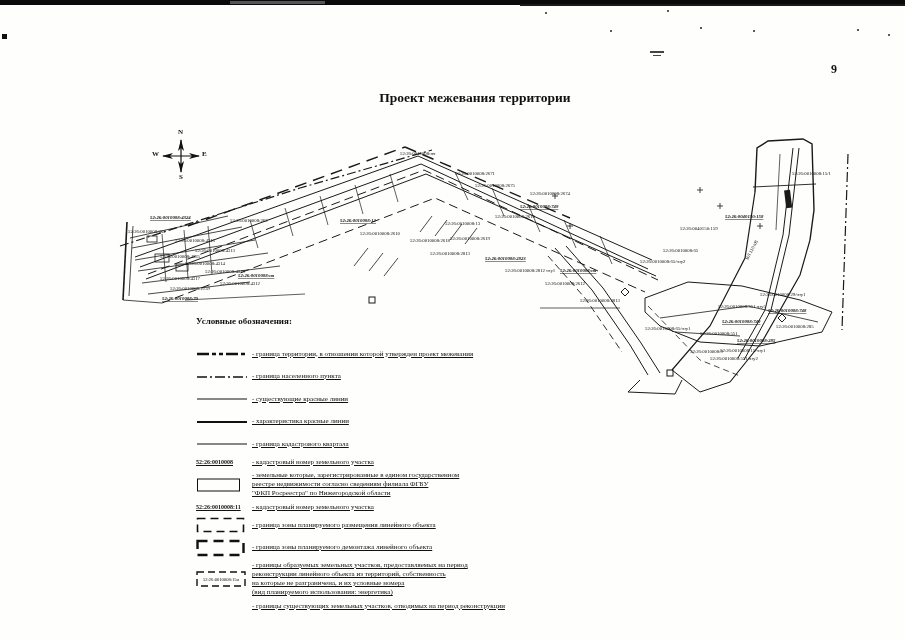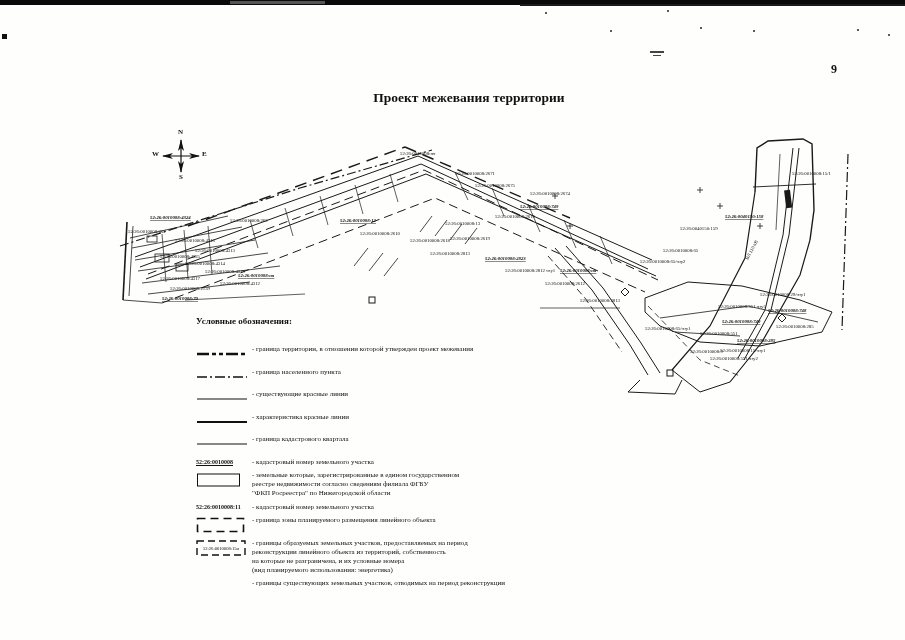--- a/index.html
+++ b/index.html
@@ -11,28 +11,28 @@
   }
   .top-band{position:absolute;left:0;top:0;width:905px;height:5px;background:#0a0a0a;}
   .top-band2{position:absolute;left:230px;top:1px;width:95px;height:3px;background:#555;}
   .top-band3{position:absolute;left:520px;top:4px;width:385px;height:2px;background:#1a1a1a;}
   .left-mark{position:absolute;left:2px;top:34px;width:5px;height:5px;background:#111;}
   .speck{position:absolute;width:2px;height:2px;background:#222;border-radius:50%;}
   .smudge{position:absolute;left:650px;top:51px;width:14px;height:6px;}
   .smudge i{display:block;height:1.5px;background:#444;margin-bottom:2px;}
   .smudge i:last-child{width:8px;margin-left:3px;}
   .page-num{position:absolute;left:831px;top:62px;font-size:12px;font-weight:bold;}
-  .title-block{position:absolute;left:269px;top:90px;width:400px;text-align:center;
+  .title-block{position:absolute;left:275px;top:90px;width:400px;text-align:center;
     font-weight:bold;font-size:13.5px;line-height:16px;}
   .compass{position:absolute;left:154px;top:129px;width:54px;height:54px;}
   .compass .pt{position:absolute;font-size:7px;font-weight:bold;}
   #map-svg{position:absolute;left:100px;top:130px;}
   .legend{position:absolute;left:196px;top:316px;width:480px;}
   .lg-head{font-size:9px;font-weight:bold;margin-bottom:19px;}
-  .lg-row{display:flex;align-items:flex-start;margin-bottom:4.5px;}
+  .lg-row{display:flex;align-items:center;margin-bottom:4.5px;text-decoration:underline;}
   .lg-sym{flex:0 0 56px;width:56px;display:flex;align-items:center;min-height:9px;}
   .lg-text{font-size:7px;line-height:9px;}
   .lg-label{font-size:6px;font-weight:bold;}
   .lg-label.u{text-decoration:underline;}
 </style>
 </head>
 <body>
 
 <div class="top-band"></div>
 <div class="top-band2"></div>
@@ -282,20 +282,30 @@
             <rect x="1.5" y="2.5" width="46" height="13" fill="none" stroke="#111" stroke-width="1.6" stroke-dasharray="8 5"></rect>
           </svg>
         </div>
         <div class="lg-text">
           <div>- граница зоны планируемого размещения линейного объекта</div>
         </div>
       </div>
       <div class="lg-row">
         <div class="lg-sym">
           <svg width="52" height="18">
+            <rect x="1.5" y="2" width="46" height="14" fill="none" stroke="#111" stroke-width="2.4" stroke-dasharray="10 6"></rect>
+          </svg>
+        </div>
+        <div class="lg-text">
+          <div>- граница зоны планируемого демонтажа линейного объекта</div>
+        </div>
+      </div>
+      <div class="lg-row">
+        <div class="lg-sym">
+          <svg width="52" height="18">
             <rect x="1" y="2" width="48" height="14" fill="none" stroke="#111" stroke-width="1.4" stroke-dasharray="7 4"></rect>
             <text x="25" y="11" font-size="4.6" text-anchor="middle" fill="#111">52:26:0010008:15и</text>
           </svg>
         </div>
         <div class="lg-text">
           <div>- границы образуемых земельных участков, предоставляемых на период</div>
           <div>реконструкции линейного объекта из территорий, собственность</div>
           <div>на которые не разграничена, и их условные номера</div>
           <div>(вид планируемого использования: энергетика)</div>
         </div>

